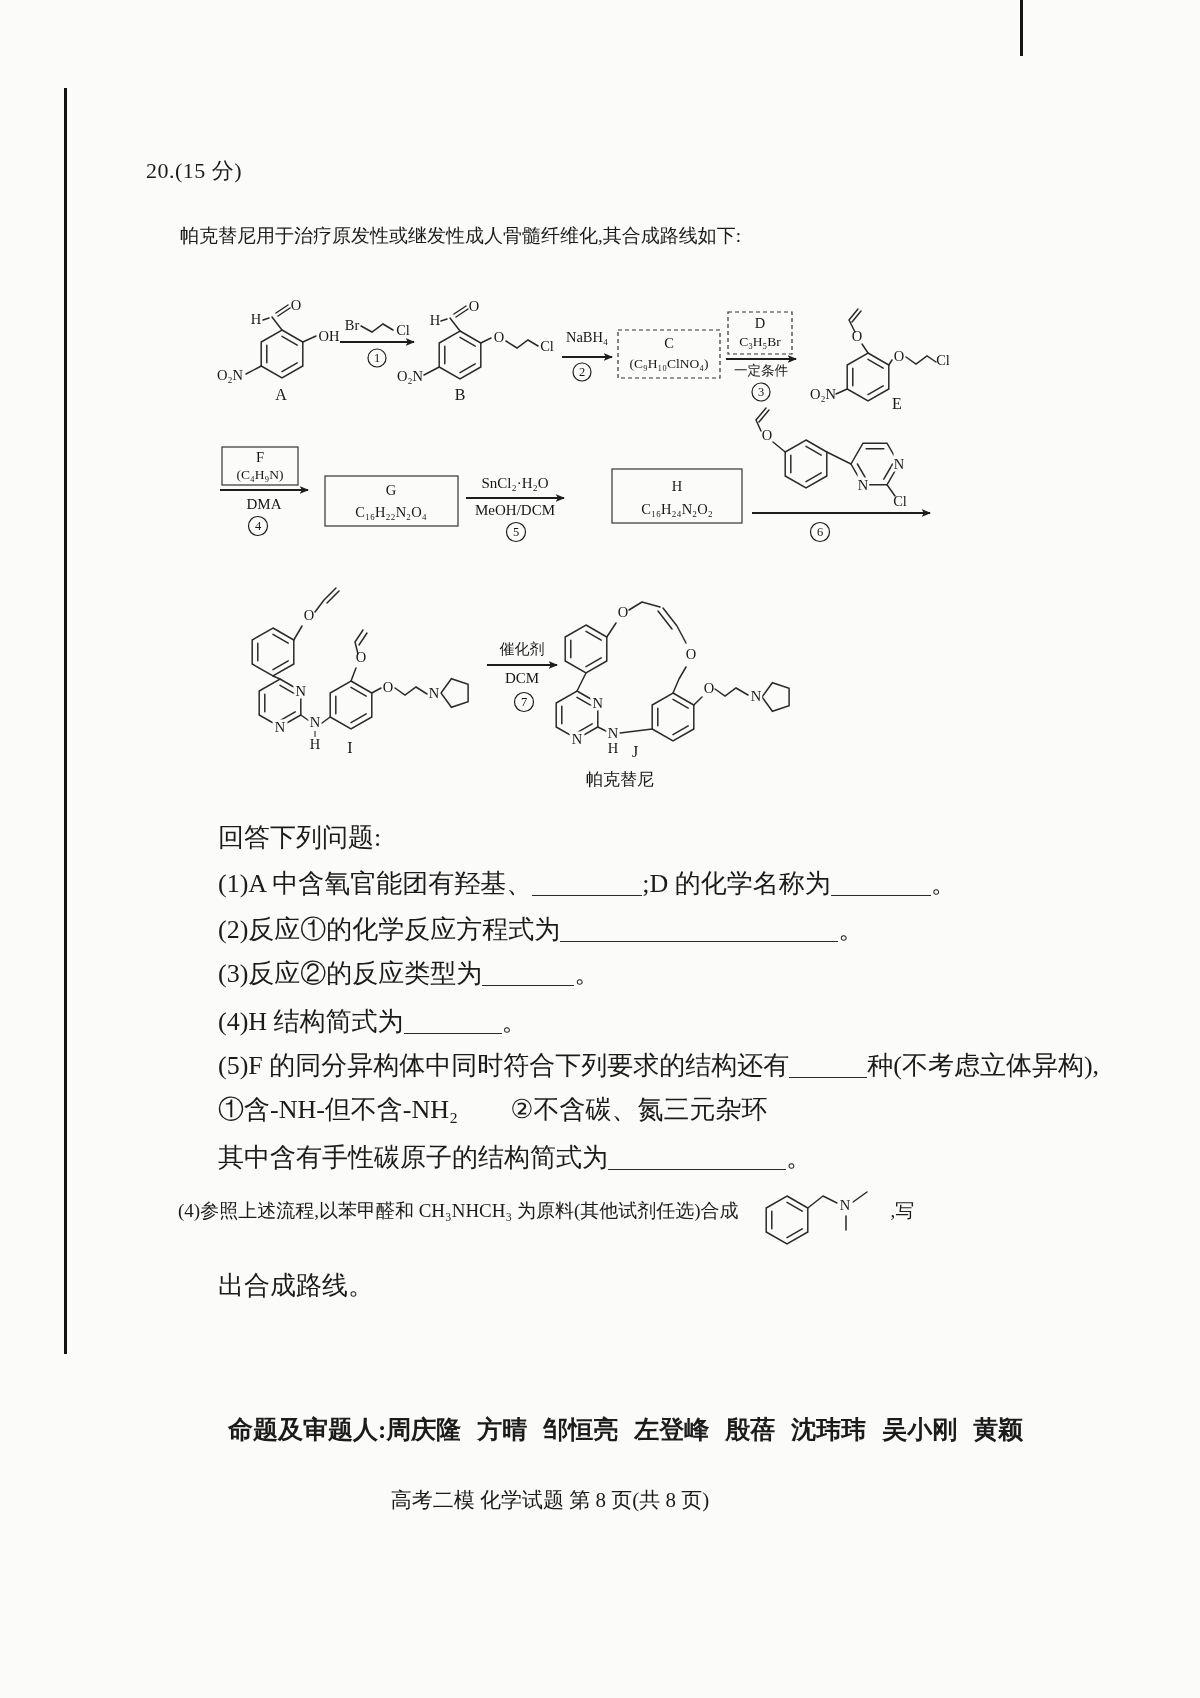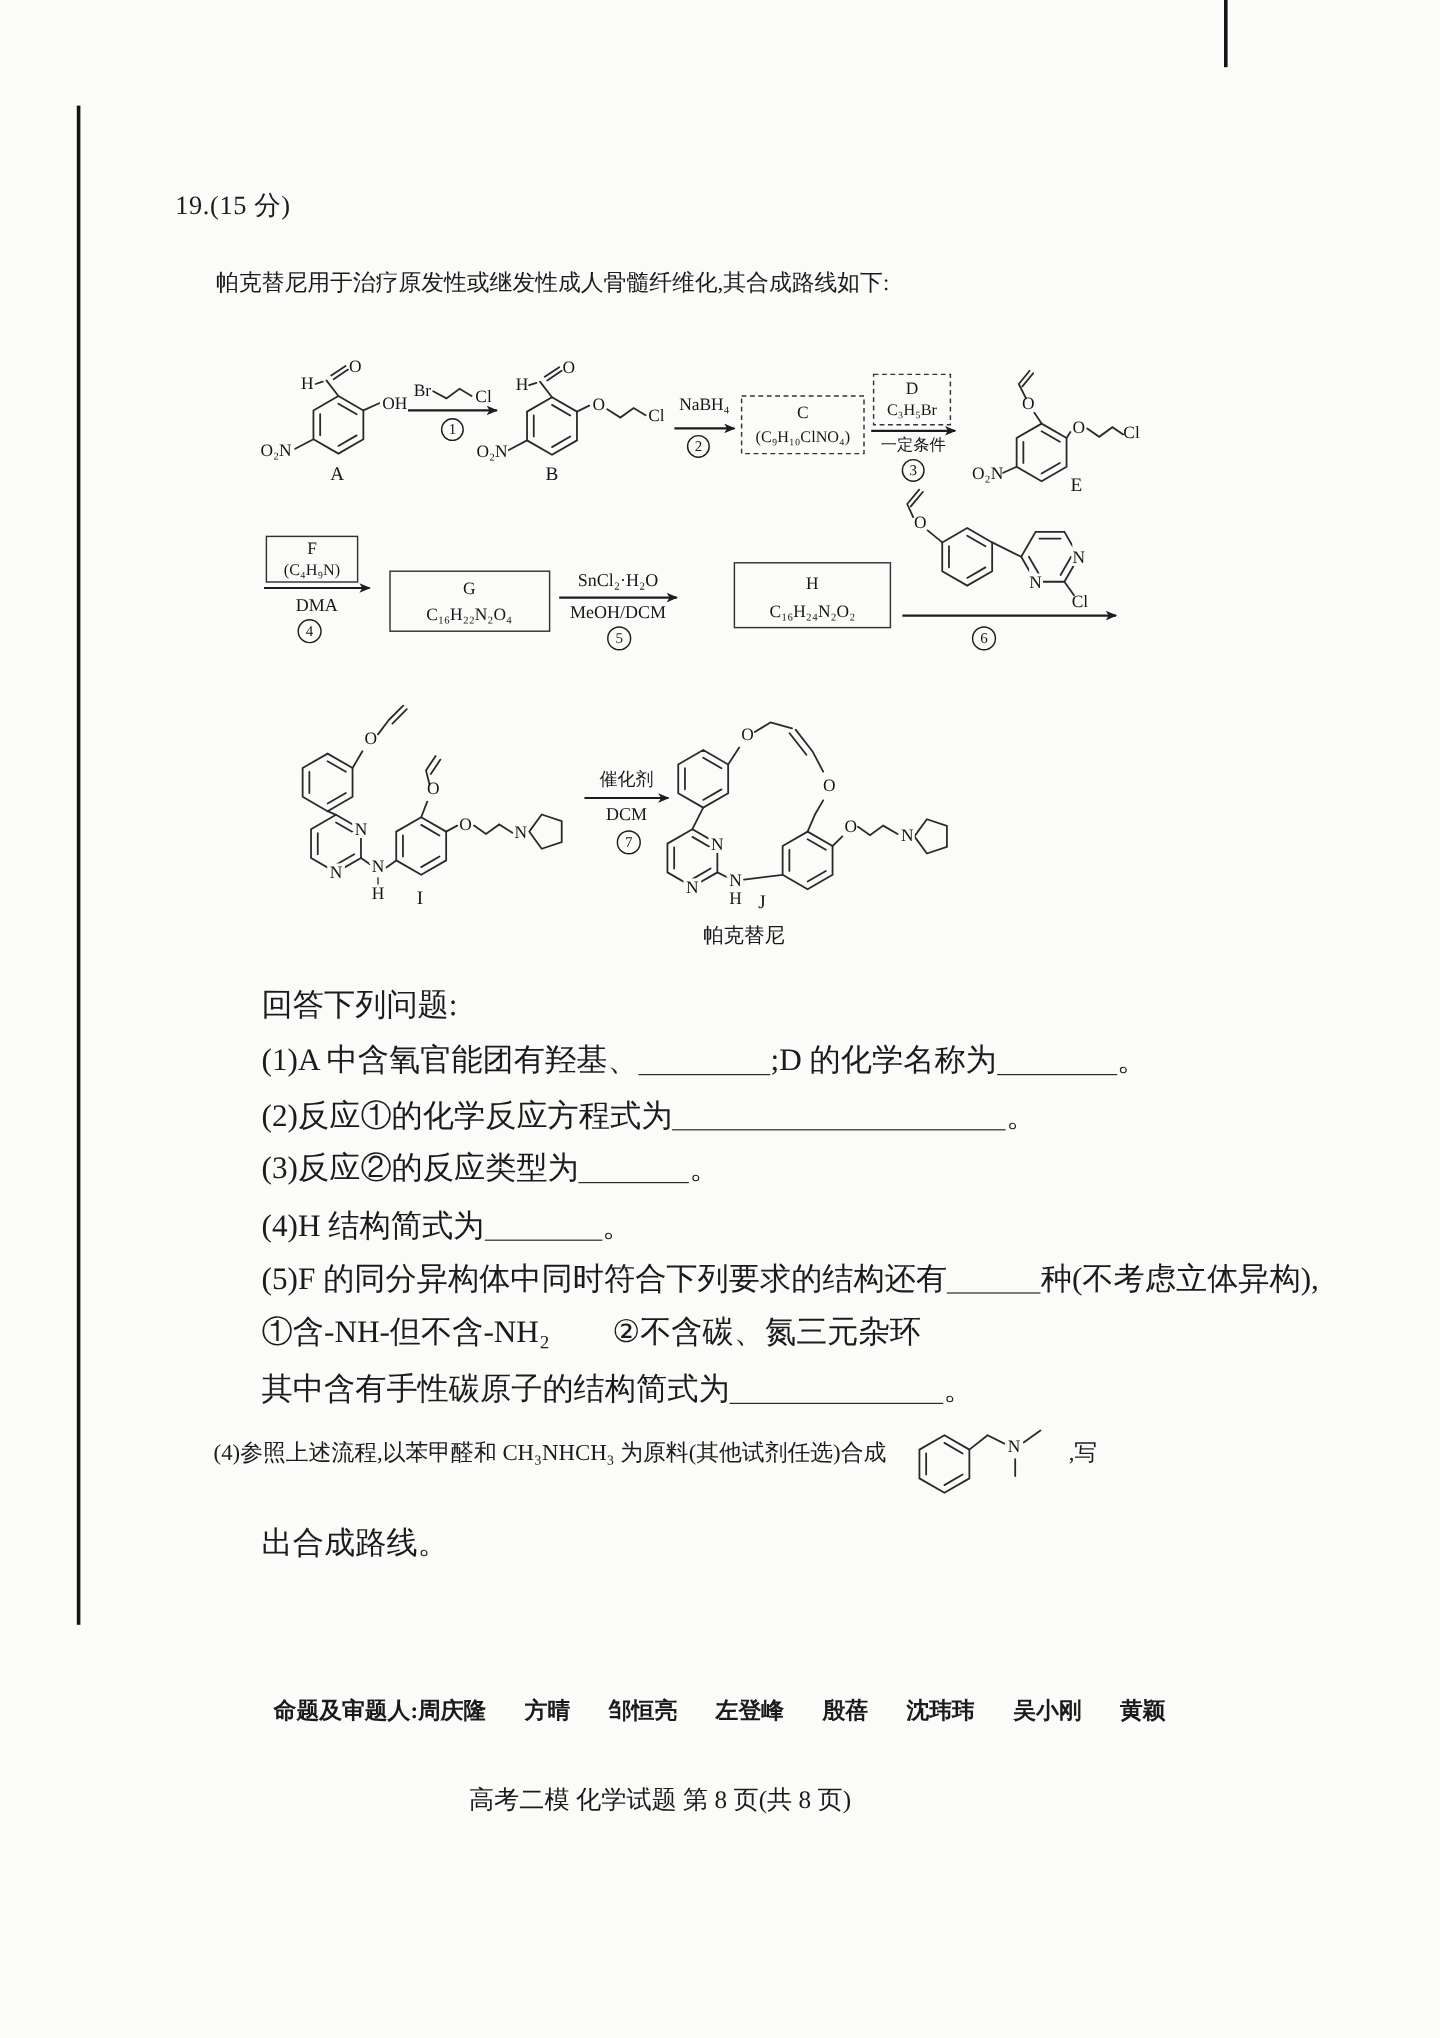--- a/index.html
+++ b/index.html
@@ -24,33 +24,33 @@
   .fm15{font-size:15px;text-anchor:middle;}
   .lb{font-size:16px;text-anchor:middle;}
   .cn{font-size:13.5px;text-anchor:middle;}
   .cn17{font-size:17px;text-anchor:middle;}
   .step{font-size:12.5px;text-anchor:middle;}
   .stc{fill:none;stroke:#1d1d1d;stroke-width:1.2;}
   .hx{paint-order:stroke;stroke:#fbfbf9;stroke-width:5px;}
   .qline{position:absolute;left:178px;font-size:26px;white-space:nowrap;margin-left:40px;}
   .blank{display:inline-block;border-bottom:1.5px solid #2a2a2a;height:1em;vertical-align:-4px;}
   .q6row{position:absolute;left:178px;top:1158px;display:flex;align-items:center;gap:6px;font-size:19px;}
-  .setters{position:absolute;left:228px;top:1413px;display:flex;font-size:19px;font-weight:bold;white-space:nowrap;}
-  .sn{margin-left:32px;}
+  .setters{position:absolute;left:228px;top:1413px;display:flex;font-size:25px;font-weight:bold;white-space:nowrap;}
+  .sn{margin-left:16px;}
   .pageinfo{position:absolute;left:0;top:1486px;width:1100px;text-align:center;font-size:21px;}
 </style>
 </head>
 <body>
 
 <div class="page">
 
   <div class="scanline" style="left:64px;top:88px;width:3px;height:1266px;"></div>
   <div class="scanline" style="left:1020px;top:0;width:3px;height:56px;"></div>
 
-  <div class="qnum">19.(15 分)</div>
+  <div class="qnum">20.(15 分)</div>
   <div class="intro">帕克替尼用于治疗原发性或继发性成人骨髓纤维化,其合成路线如下:</div>
 
   <svg class="scheme" width="980" height="545" viewBox="0 0 980 545">
     <defs>
       <g id="bz">
           <path class="bd" d="M0,-24 L20.8,-12 L20.8,12 L0,24 L-20.8,12 L-20.8,-12 Z M0,-17.6 L15.2,-8.8 M15.2,8.8 L0,17.6 M-15.2,8.8 L-15.2,-8.8"></path>
         </g>
       <path id="pent" class="bd" d="M-15,0 L-4.6,-14.3 L12.1,-8.8 L12.1,8.8 L-4.6,14.3 Z"></path>
       <marker id="ah" markerWidth="10" markerHeight="8" refX="8.5" refY="4" orient="auto" markerUnits="userSpaceOnUse">
         <path d="M0,0 L9.5,4 L0,8 L2.4,4 Z" fill="#1d1d1d"></path>

